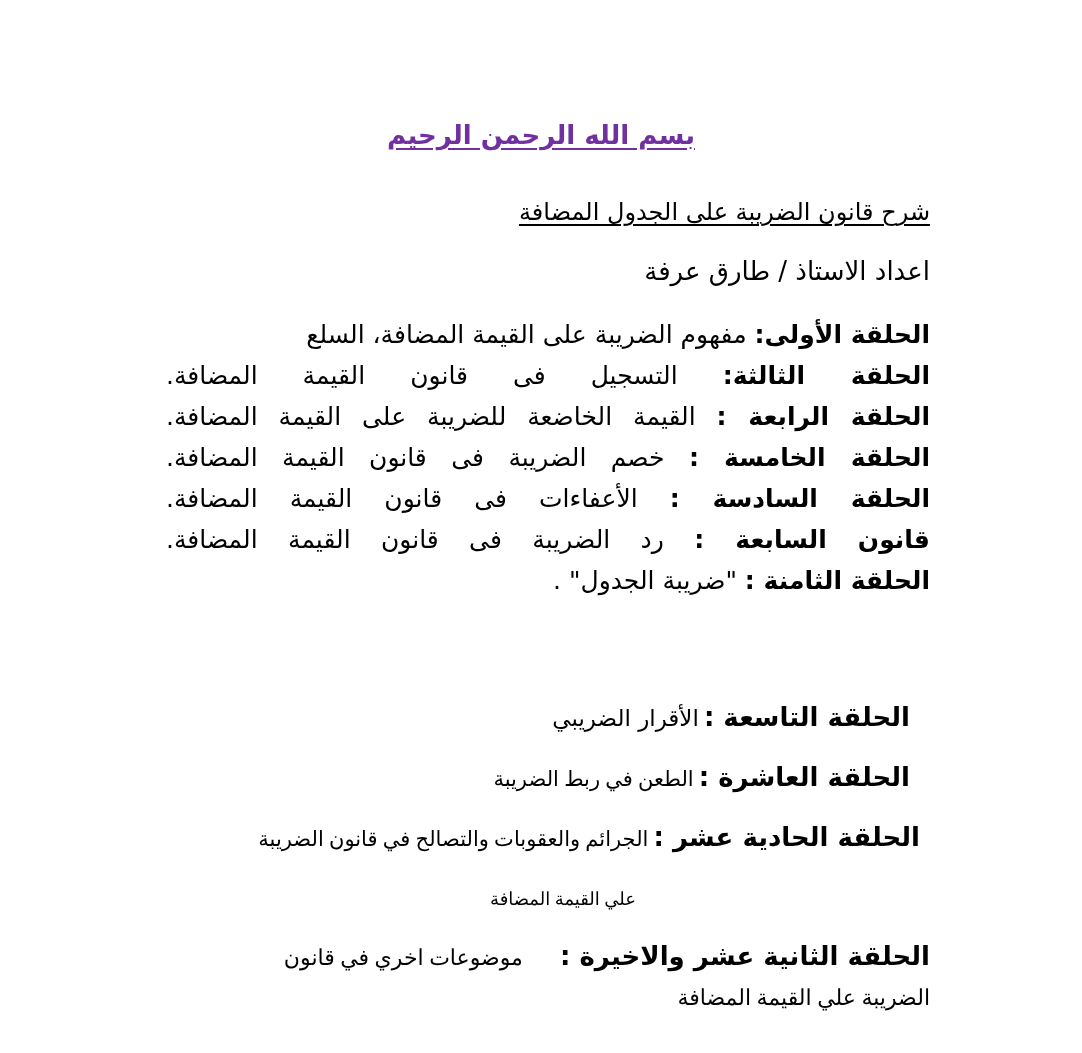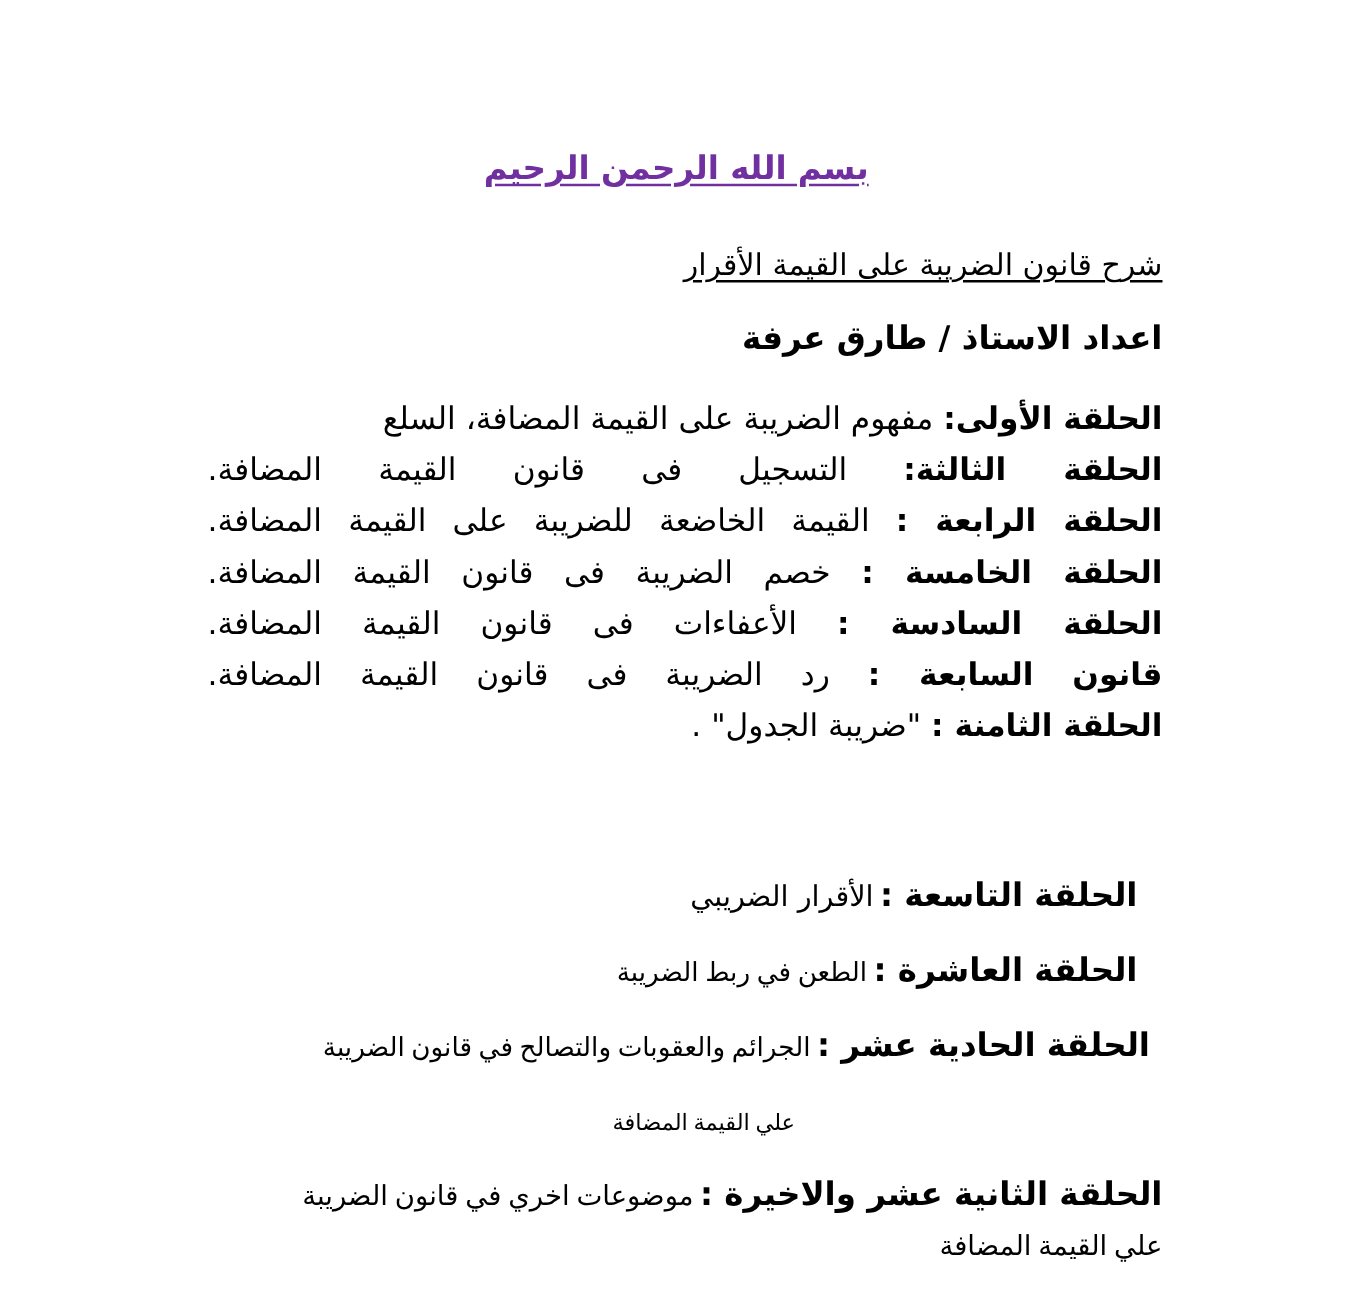--- a/index.html
+++ b/index.html
@@ -41,21 +41,21 @@
       font-size: 24px;
       text-decoration: underline;
       text-underline-offset: 4px;
       white-space: nowrap;
     }
     .author {
       position: absolute;
       top: 256px;
       right: 0;
       font-size: 26px;
-      font-weight: bold;
+      font-weight: normal;
       white-space: nowrap;
       margin-left: 20px;
     }
     .episodes-block {
       position: absolute;
       top: 314px;
       right: 0;
       width: 764px;
       font-size: 25px;
       line-height: 41px;
@@ -115,33 +115,34 @@
       top: 937px;
       right: 0;
       width: 700px;
       text-align: right;
       line-height: 38px;
     }
     .ep12 .lbl {
       font-weight: bold;
       font-size: 26px;
       font-family: "DejaVu Sans", sans-serif;
+      margin-left: 32px;
     }
     .ep12 .txt {
       font-family: "Liberation Serif", serif;
       font-size: 22px;
     }
   </style>
 </head>
 <body>
 
 <div class="title">بسم الله الرحمن الرحيم</div>
 
 <div class="page">
-  <div class="subtitle">شرح قانون الضريبة على القيمة الأقرار</div>
+  <div class="subtitle">شرح قانون الضريبة على الجدول المضافة</div>
   <div class="author">اعداد الاستاذ / طارق عرفة</div>
 
   <div class="episodes-block">
     <div class="ep ep-first">
       <span class="lbl">الحلقة الأولى:</span>
       <span>مفهوم الضريبة على القيمة المضافة، السلع</span>
     </div>
     <div class="ep justify">
       <span class="lbl">الحلقة الثالثة:</span>
       <span>التسجيل فى قانون القيمة المضافة.</span>

